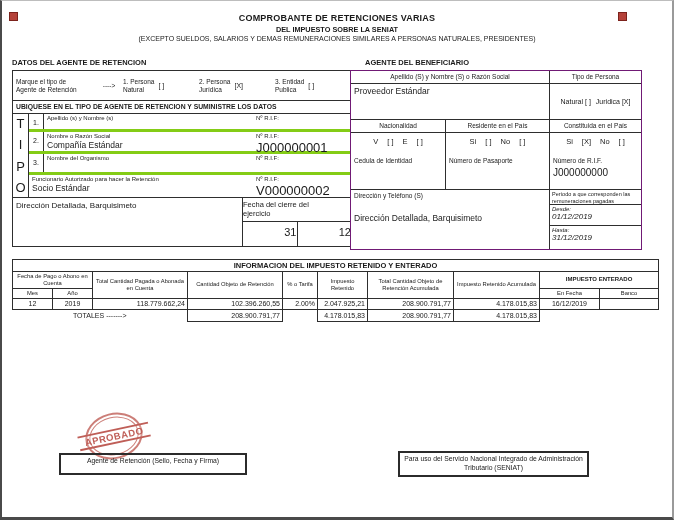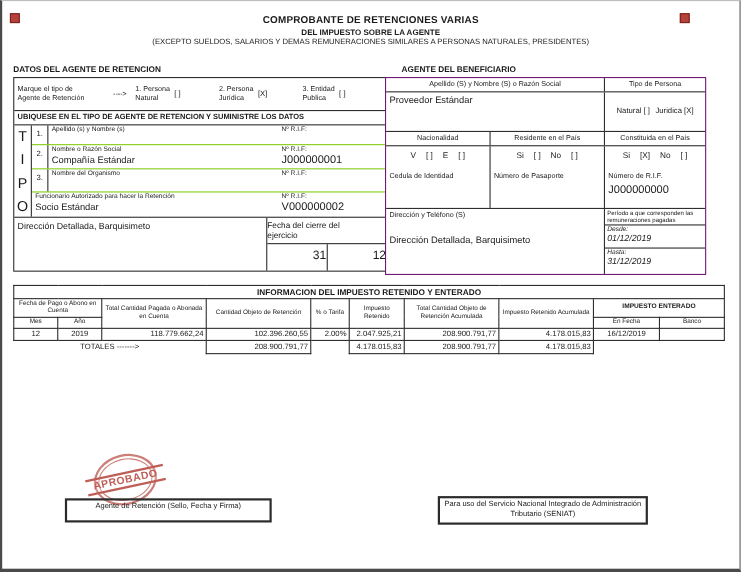--- a/index.html
+++ b/index.html
@@ -42,30 +42,30 @@
   .marque-opts { flex: 1; display: flex; align-items: center; }
   .opt { flex: 1; display: flex; align-items: center; }
   .opt-label { font-size: 6.5px; line-height: 1.2; }
   .opt-check { font-size: 7px; margin-left: 4px; }
 
   .ubiquese { height: 13px; line-height: 12px; border-bottom: 1px solid #2e2e2e; font-size: 6.8px; font-weight: bold; padding-left: 3px; }
 
   .tipo { display: flex; border-bottom: 1px solid #2e2e2e; }
   .letters { width: 16px; border-right: 1px solid #2e2e2e; display: flex; flex-direction: column; justify-content: space-between; align-items: center; padding: 2px 0; font-size: 13px; }
   .trows { flex: 1; }
-  .trow { position: relative; display: flex; border-bottom: 1px solid #84cc16; }
+  .trow { position: relative; display: flex; border-bottom: 3px solid #84cc16; }
   .trow:last-child { border-bottom: none; }
   .trow.r1 { min-height: 18px; } .trow.r2 { min-height: 22px; } .trow.r3 { min-height: 21px; } .trow.r4 { min-height: 22px; }
   .numcell { width: 15px; border-right: 1px solid #2e2e2e; font-size: 7px; text-align: center; padding-top: 5px; }
   .tcontent { flex: 1; padding: 1px 3px; }
   .tlabel { font-size: 6px; }
   .tvalue { font-size: 8.5px; margin-top: 1px; }
   .trif { position: absolute; left: 227px; top: 1px; width: 94px; }
   .trif .tlabel { font-size: 6px; }
-  .trif .tvalue { font-size: 10px; margin-top: 1px; }
+  .trif .tvalue { font-size: 13px; margin-top: 1px; }
 
   .dirrow { display: flex; height: 48px; }
   .dircell { flex: 1; border-right: 1px solid #2e2e2e; font-size: 8px; padding: 3px; }
   .cierre { width: 108px; display: flex; flex-direction: column; }
   .cierre-h { height: 24px; border-bottom: 1px solid #2e2e2e; font-size: 7.5px; text-align: left; padding-top: 2px; line-height: 1.25; }
   .cierre-v { flex: 1; display: flex; }
   .cv { flex: 1; text-align: right; font-size: 11px; padding-top: 4px; }
   .cv:first-child { border-right: 1px solid #2e2e2e; }
 
   
@@ -120,21 +120,21 @@
 </style>
 </head>
 <body>
 
 <div class="page">
 
   <div id="corner-left" class="corner-sq"></div>
   <div id="corner-right" class="corner-sq"></div>
 
   <div id="h-title" class="hdr">COMPROBANTE DE RETENCIONES VARIAS</div>
-  <div id="h-sub" class="hdr">DEL IMPUESTO SOBRE LA AGENTE</div>
+  <div id="h-sub" class="hdr">DEL IMPUESTO SOBRE LA SENIAT</div>
   <div id="h-note" class="hdr">(EXCEPTO SUELDOS, SALARIOS Y DEMAS REMUNERACIONES SIMILARES A PERSONAS NATURALES, PRESIDENTES)</div>
 
   <div id="sec-agente" class="sec-head">DATOS DEL AGENTE DE RETENCION</div>
   <div id="sec-benef" class="sec-head">AGENTE DEL BENEFICIARIO</div>
 
   <div class="lpanel">
     <div class="marque">
       <div class="marque-label pre">Marque el tipo de
 Agente de Retención</div>
       <div class="marque-arrow">----&gt;</div>

